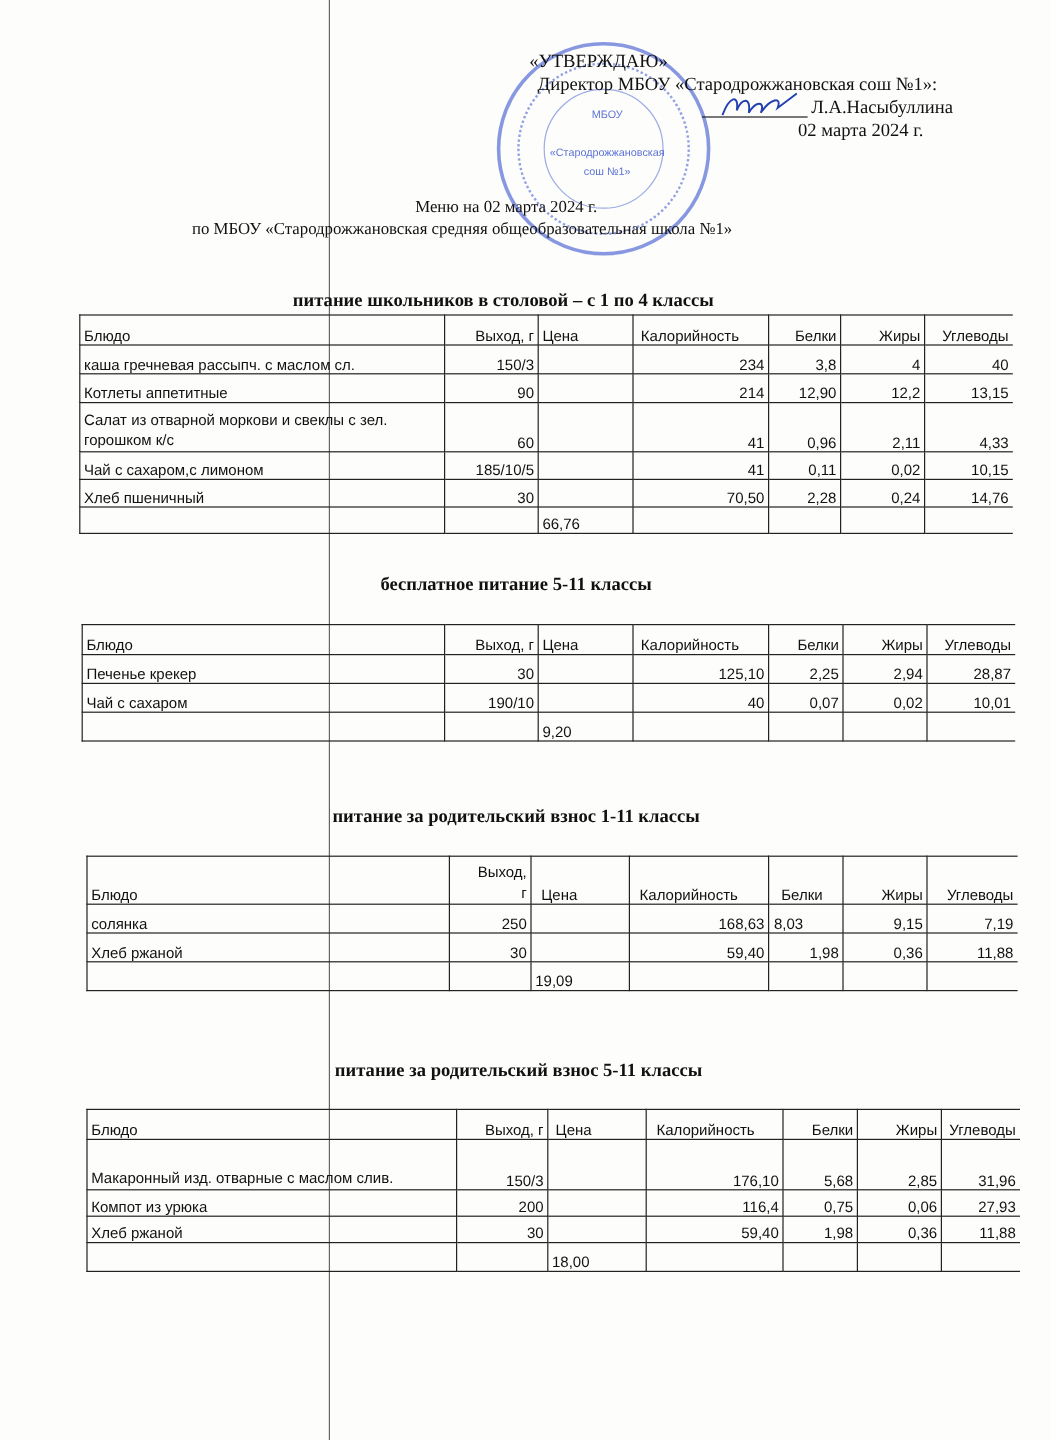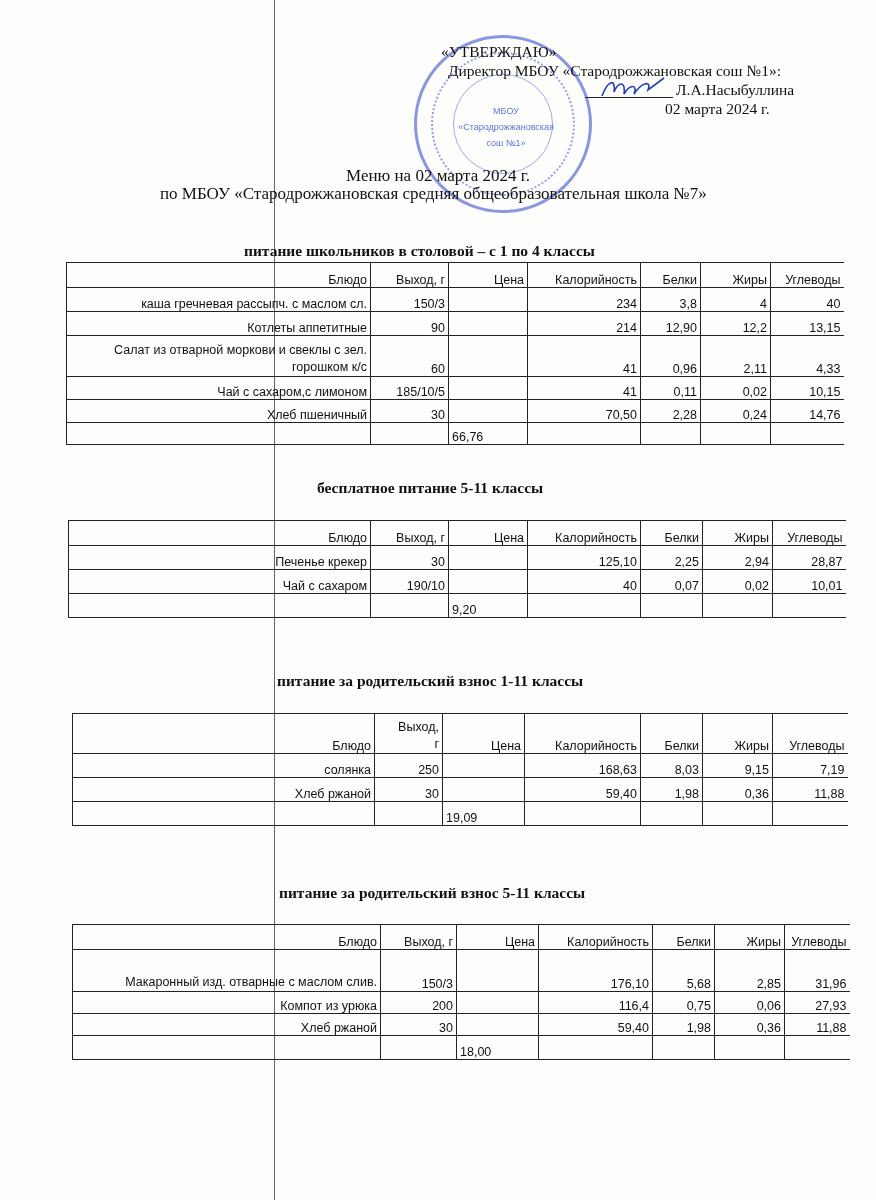--- a/index.html
+++ b/index.html
@@ -21,57 +21,57 @@
   
   .stamp { position:absolute; left:414px; top:35px; width:178px; height:178px; border-radius:50%;
            border:3px solid rgba(40,70,200,0.55); box-sizing:border-box; }
   .stamp::before { content:""; position:absolute; left:14px; top:14px; right:14px; bottom:14px; border-radius:50%;
            border:2px dotted rgba(40,70,200,0.5); }
   .stamp::after { content:""; position:absolute; left:36px; top:36px; right:36px; bottom:36px; border-radius:50%;
            border:1.5px solid rgba(40,70,200,0.45); }
   .stamp-text { position:absolute; left:0; width:178px; text-align:center; color:rgba(40,70,200,0.75);
            font-family:"Liberation Sans", sans-serif; font-size:9px; }
 
-  .title { font-size:17px; text-align:center; }
+  .title { font-size:14px; text-align:center; }
   .section-title { font-weight:bold; font-size:15.5px; }
 
   
   table.menu { position:absolute; border-collapse:collapse; font-family:"Liberation Sans", "DejaVu Sans", sans-serif;
                font-size:12.5px; table-layout:fixed; }
   table.menu td { border:1px solid #222; padding:0 3px; vertical-align:bottom; white-space:nowrap; overflow:hidden; }
   table.menu tr.hdr td { vertical-align:bottom; }
-  table.menu td.l { text-align:right; }
+  table.menu td.l { text-align:left; }
   table.menu td.r { text-align:right; }
   table.menu td.wrap { white-space:normal; line-height:17px; }
   table.menu td.top { vertical-align:top; }
   table.menu td.noborder-r { border-right:none;text-align:right; }
   table.menu td.price { text-align:left; }
 </style>
 </head>
 <body>
 
 <div class="scan-line"></div>
 
 <div class="stamp">
-  <div class="stamp-text" style="top:68px;">МБОУ</div>
+  <div class="stamp-text" style="top:52px;">МБОУ</div>
   <div class="stamp-text" style="top:84px;">«Стародрожжановская</div>
   <div class="stamp-text" style="top:100px;">сош №1»</div>
 </div>
 
 <div class="abs approve serif" style="left:441px; top:43px;">«УТВЕРЖДАЮ»</div>
 <div class="abs approve serif" style="left:448px; top:62px;">Директор МБОУ «Стародрожжановская сош №1»:</div>
 <div class="sign-line" style="left:585px; top:97px; width:88px;"></div>
 <svg class="abs" style="left:598px; top:74px;" width="70" height="28">
   <path d="M4 22 C10 6, 18 4, 16 18 C20 8, 28 6, 26 20 C32 10, 40 10, 36 20 C44 8, 54 6, 50 16 L66 4" fill="none" stroke="#2240b0" stroke-width="1.6"></path>
 </svg>
 <div class="abs approve serif" style="left:676px; top:81px;">Л.А.Насыбуллина</div>
 <div class="abs approve serif" style="left:665px; top:100px;">02 марта 2024 г.</div>
 
 <div class="abs title serif" style="left:346px; top:166px;">Меню на 02 марта 2024 г.</div>
-<div class="abs title serif" style="left:160px; top:184px;">по МБОУ «Стародрожжановская  средняя общеобразовательная школа №7»</div>
+<div class="abs title serif" style="left:160px; top:184px;">по МБОУ «Стародрожжановская  средняя общеобразовательная школа №1»</div>
 
 <div class="abs section-title serif" style="left:244px; top:242px;">питание  школьников в столовой – с 1 по 4 классы</div>
 <table class="menu" style="left:66px; top:262px; width:777px;">
   <colgroup>
     <col style="width:304px">
       <col style="width:78px">
       <col style="width:79px">
       <col style="width:113px">
       <col style="width:60px">
       <col style="width:70px">

